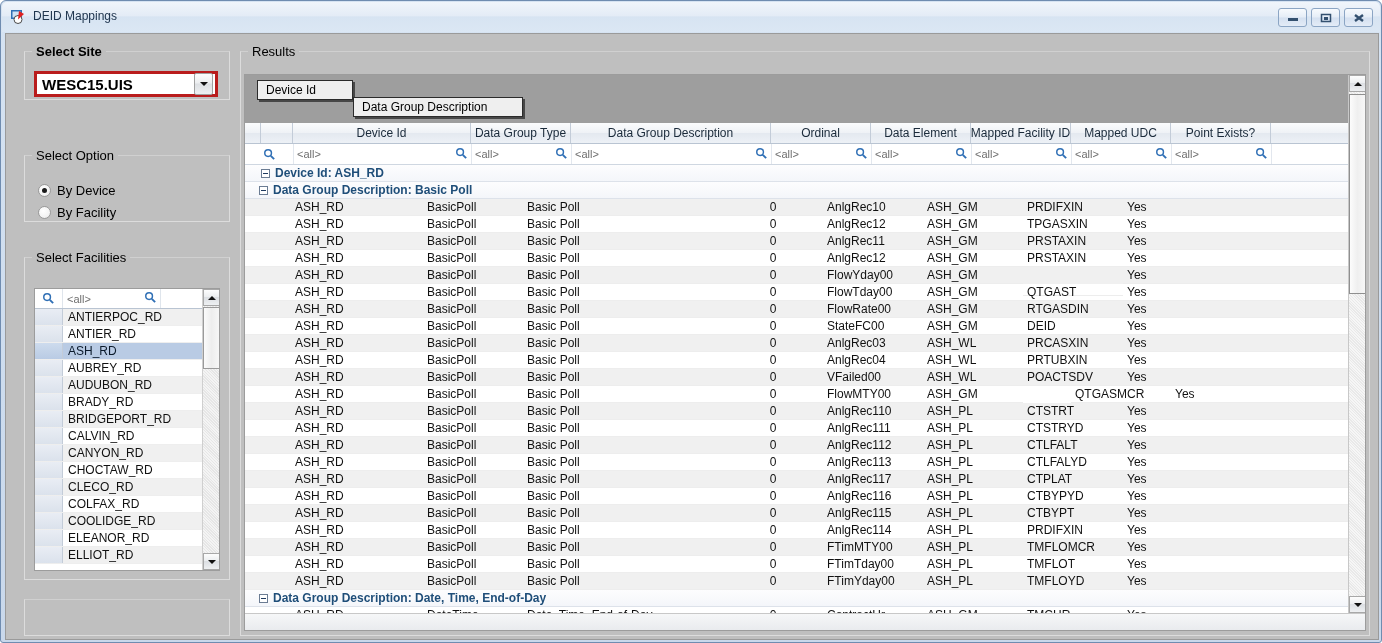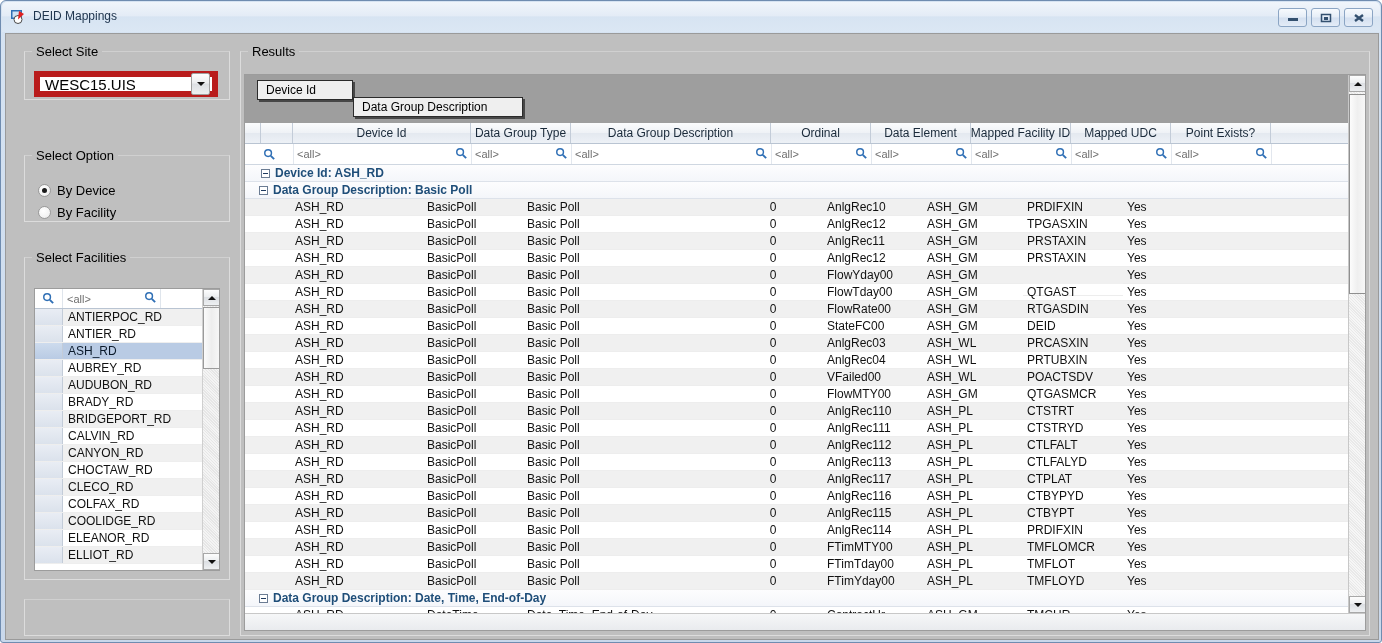--- a/index.html
+++ b/index.html
@@ -56,24 +56,24 @@
     border: 1px solid #dcdcdc;
     border-top-color: #d0d0d0;
   }
   .gbox .legend {
     position: absolute; left: 8px; top: 0; padding: 0 4px;
     background: #bfbfbf; font-size: 13px; color: #000;
     white-space: nowrap;
   }
 
   
-  #gb-site { left: 18px; top: 10px; width: 206px; height: 56px; }
+  #gb-site { left: 18px; top: 10px; width: 206px; height: 56px; font-weight: bold; }
   #site-combo {
     position: absolute; left: 10px; top: 27px; width: 184px; height: 26px;
-    background: #ffffff; border: 6px solid #b91c1c;
+    background: #ffffff; border: 3px solid #b91c1c;
     display: flex; align-items: center;
   }
   #site-combo .val {
     flex: 1; padding-left: 5px; font-size: 15px; color: #000;
     white-space: nowrap; overflow: hidden;
   }
   #site-combo .arrowbtn {
     width: 19px; height: 22px; margin-right: 2px;
     border: 1px solid #a0a0a0; border-radius: 2px;
     background: linear-gradient(to bottom,#fdfdfd,#eceef0 45%,#dcdfe3 50%,#eef0f2);
@@ -698,21 +698,21 @@
             </div>
             <div class="drow">
               <div class="ind"></div>
               <div class="ind2"></div>
               <div class="c" style="width: 178px; flex: 0 0 auto; padding-left: 50px;">ASH_RD</div>
               <div class="c" style="width: 100px; flex: 0 0 auto; padding-left: 4px;">BasicPoll</div>
               <div class="c" style="width: 200px; flex: 0 0 auto; padding-left: 4px;">Basic Poll</div>
               <div class="c num" style="width: 100px; flex: 0 0 auto; padding-left: 0px;">0</div>
               <div class="c" style="width: 100px; flex: 0 0 auto; padding-left: 4px;">FlowMTY00</div>
               <div class="c" style="width: 100px; flex: 0 0 auto; padding-left: 4px;">ASH_GM</div>
-              <div class="c" style="width: 100px; flex: 0 0 auto; padding-left: 4px;">QTGASMCR</div>
+              <div class="c" style="width: 100px; flex: 0 0 auto; padding-left: 4px; margin-left: 48px;">QTGASMCR</div>
               <div class="c" style="width: 100px; flex: 0 0 auto; padding-left: 4px;">Yes</div>
               <div class="c" style="width: 113px; flex: 1 1 0%; padding-left: 4px;"></div>
             </div>
             <div class="drow alt">
               <div class="ind"></div>
               <div class="ind2"></div>
               <div class="c" style="width: 178px; flex: 0 0 auto; padding-left: 50px;">ASH_RD</div>
               <div class="c" style="width: 100px; flex: 0 0 auto; padding-left: 4px;">BasicPoll</div>
               <div class="c" style="width: 200px; flex: 0 0 auto; padding-left: 4px;">Basic Poll</div>
               <div class="c num" style="width: 100px; flex: 0 0 auto; padding-left: 0px;">0</div>

